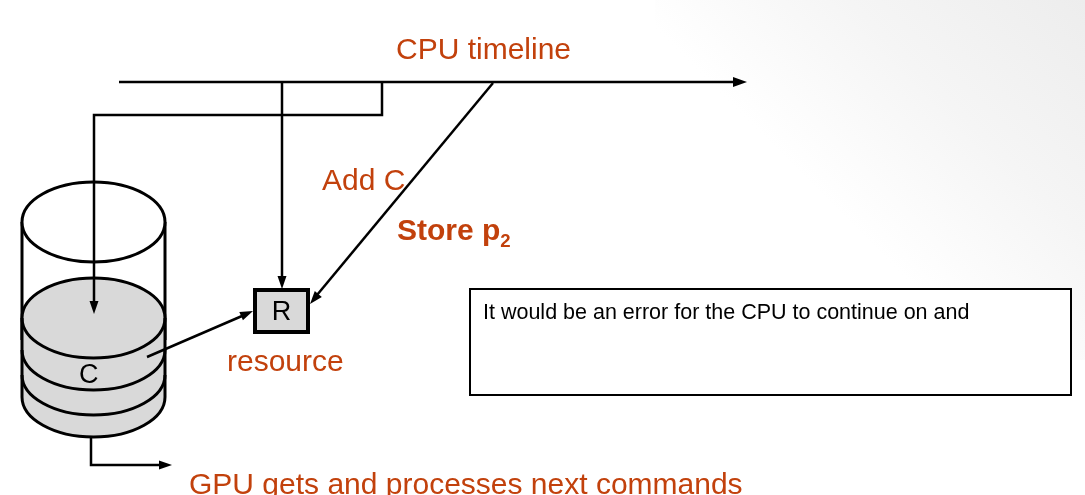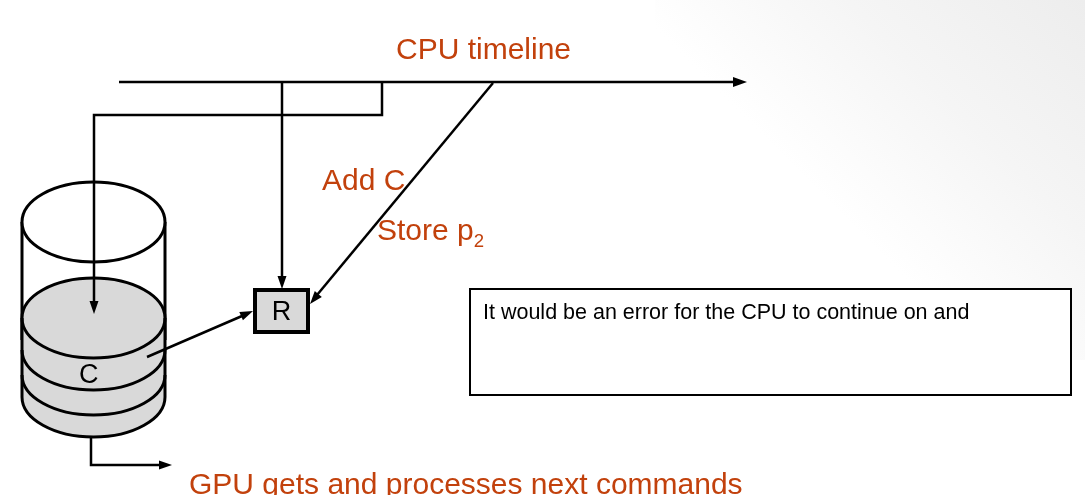--- a/index.html
+++ b/index.html
@@ -84,26 +84,27 @@
     <polygon points="172,465 159,460.5 159,469.5" fill="#000"></polygon>
 
     <rect x="255" y="290" width="53" height="42" fill="#d9d9d9" stroke="#000" stroke-width="4"></rect>
   </svg>
 
   <div class="label" style="left:396px;top:32px;">CPU timeline</div>
 
   <div class="label" style="left:322px;top:131px;margin-top:32px;">Add C</div>
 
 
-  <div class="label" style="left:377px;top:213px;">
+  <div class="label" style="left:397px;top:213px;font-weight:bold;">
     <span>Store </span><span>p</span><sub class="subscript">2</sub>
   </div>
 
   <div class="r-label">R</div>
 
+  <div class="label" style="left:227px;top:344px;">resource</div>
 
   <div class="c-label">C</div>
 
   <div class="label" style="left:189px;top:455px;margin-top:12px;">GPU gets and processes next commands</div>
 
   <div class="note-box">
     <div class="note-line">It would be an error for the CPU to continue on and</div>
   </div>
 
 </div>

